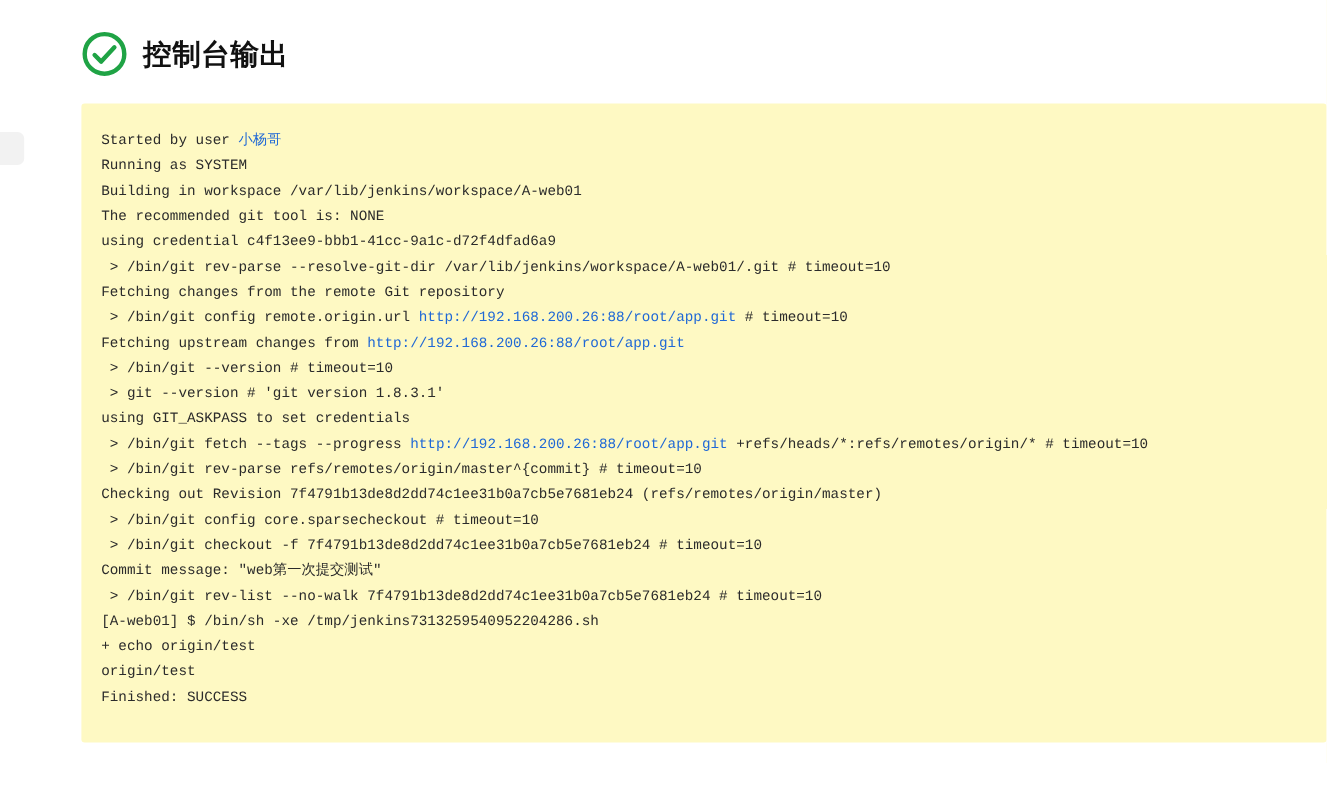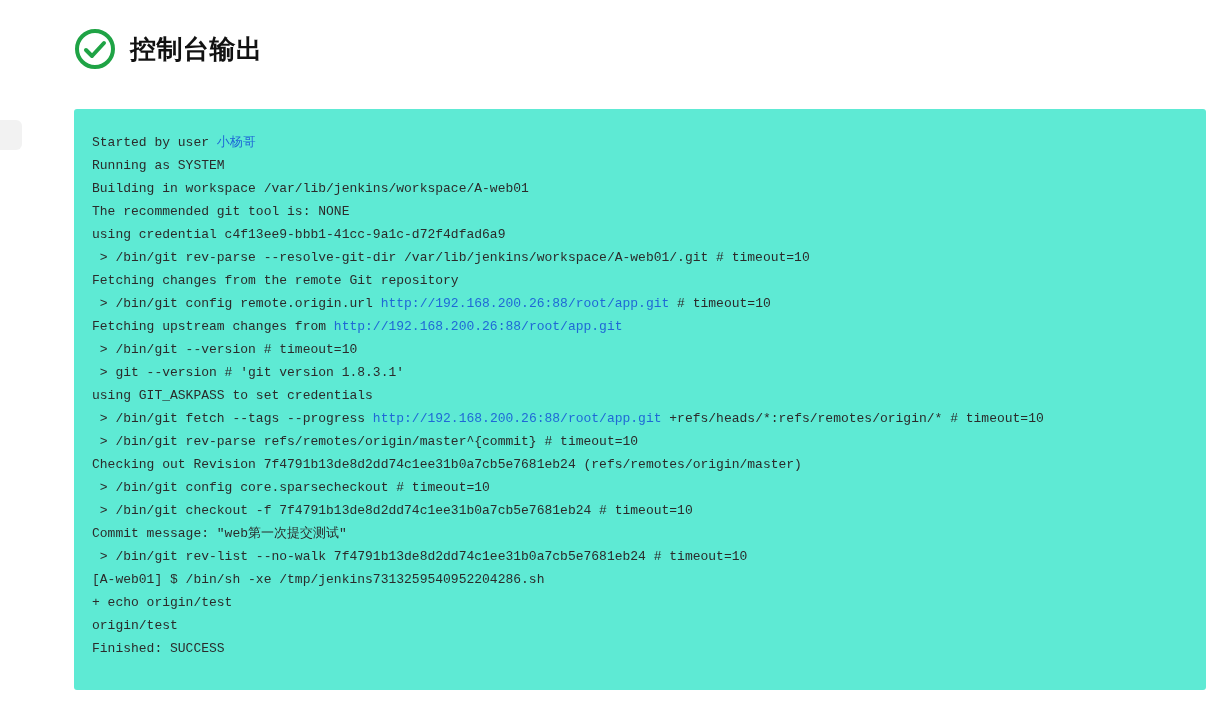--- a/index.html
+++ b/index.html
@@ -20,37 +20,37 @@
     border-top-right-radius: 6px;
     border-bottom-right-radius: 6px;
   }
   .page {
     padding: 28px 0 0 74px;
   }
   .header {
     display: flex;
     align-items: center;
     gap: 14px;
-    margin-bottom: 39px;
+    margin-bottom: 24px;
   }
   .status-icon {
     width: 42px;
     height: 42px;
     flex: 0 0 auto;
   }
   .status-icon svg { display: block; }
   .title {
     font-size: 26px;
     font-weight: 700;
     color: #111;
     letter-spacing: 0.5px;
   }
   .console {
     width: 1132px;
-    background: #5eead4;
+    background: #fef9c3;
     border-radius: 3px;
     padding: 22px 18px 30px 18px;
     font-family: "SFMono-Regular", Consolas, "Liberation Mono", Menlo, monospace;
     font-size: 13px;
     line-height: 23px;
     color: #2b2b2b;
     white-space: pre;
     overflow: hidden;
   }
   .console .ln { display: block; }

